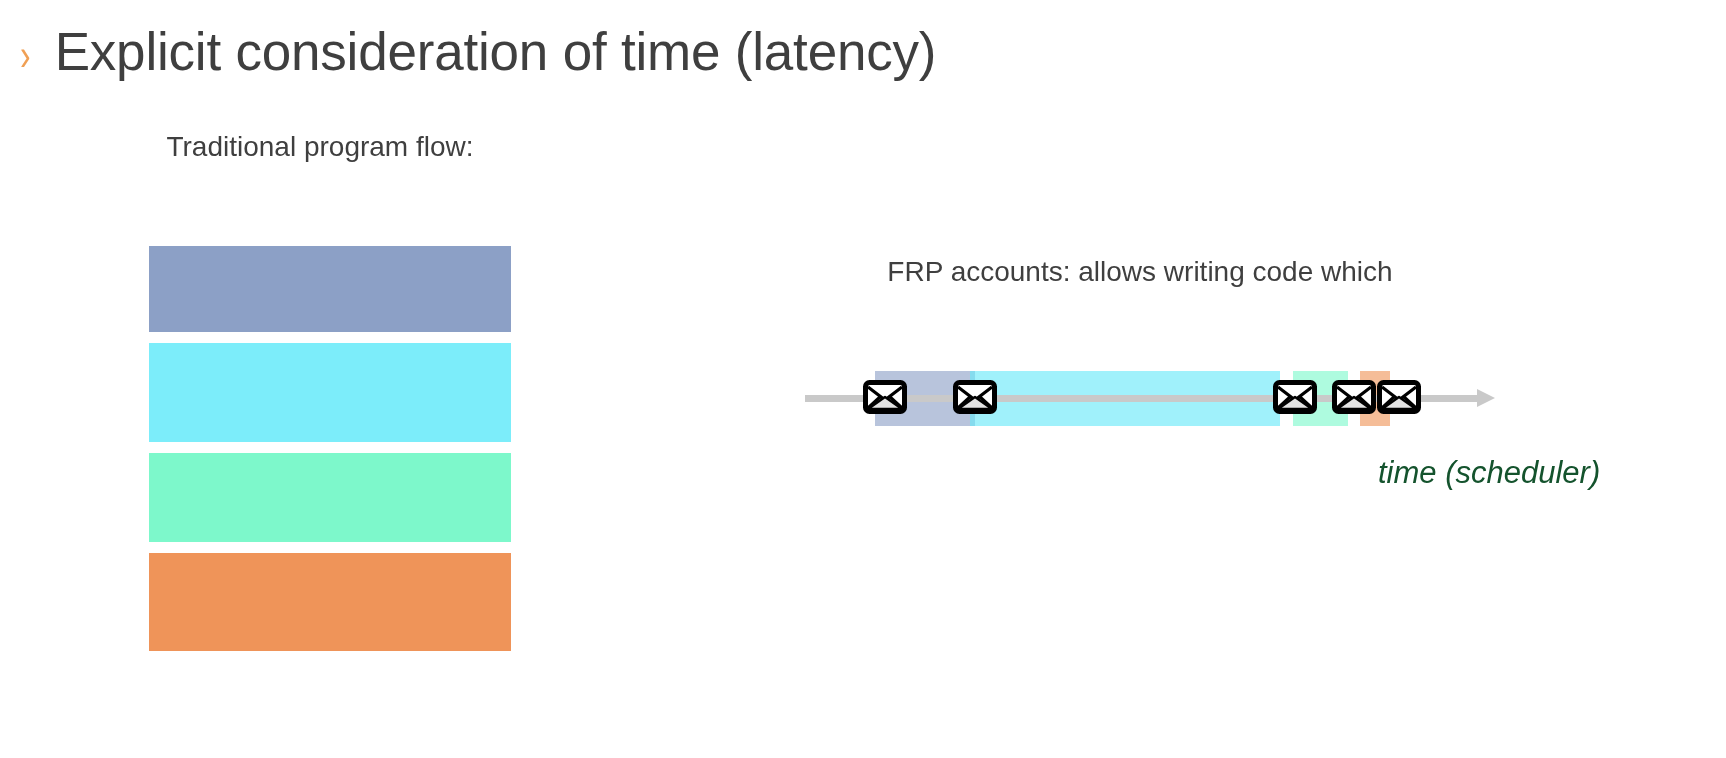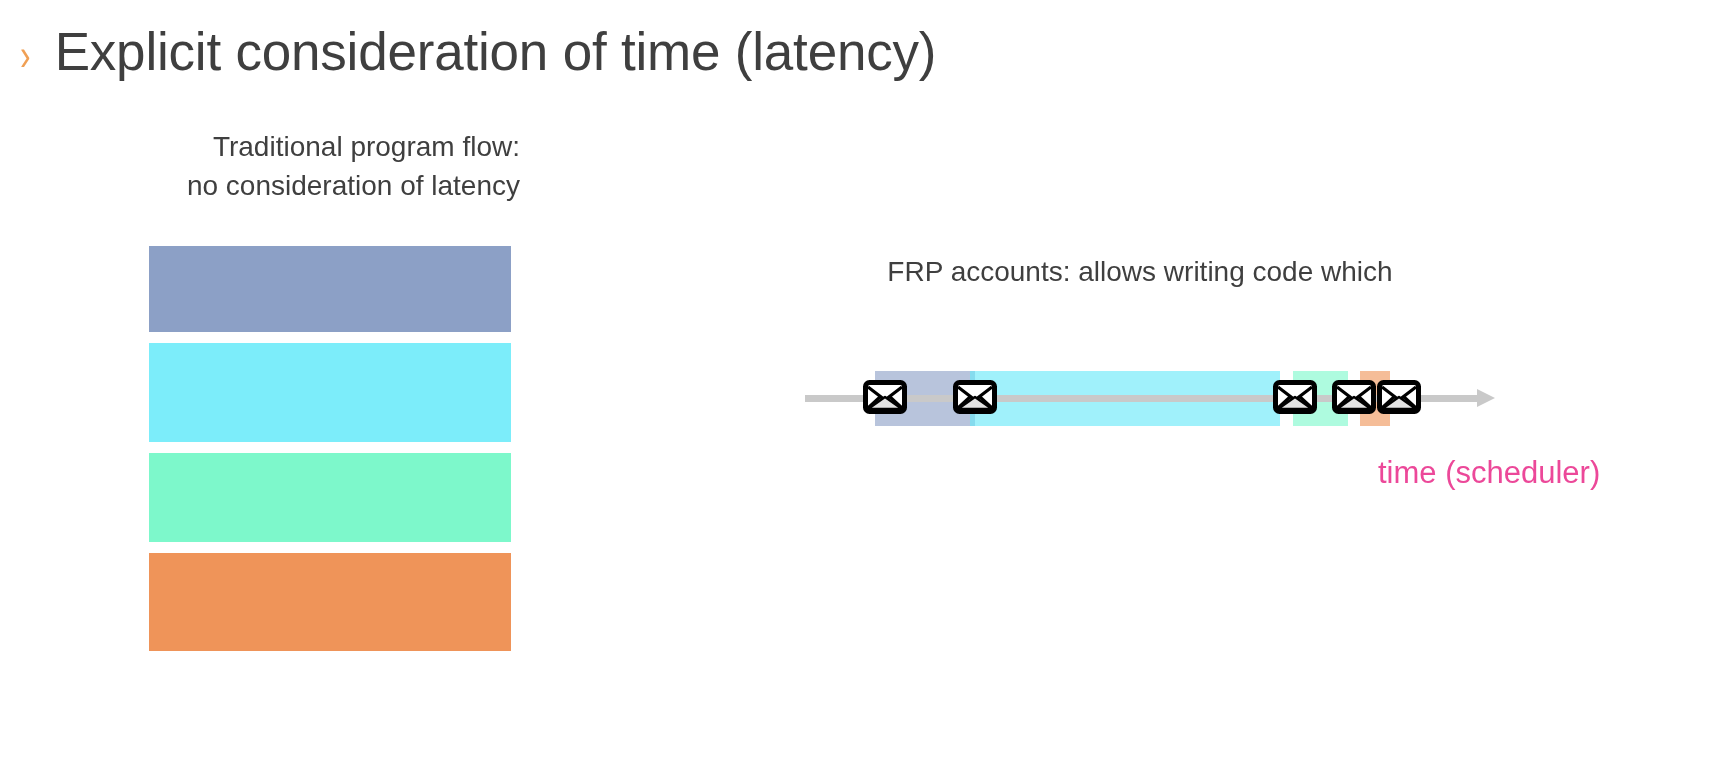--- a/index.html
+++ b/index.html
@@ -41,21 +41,21 @@
     letter-spacing: -0.2px;
   }
 
   
   #left-panel {
     position: absolute;
     left: 120px; top: 128px;
     width: 420px;
   }
   #left-caption {
-    text-align: right;
+    text-align: center;
     font-size: 28px;
     line-height: 1.38;
     color: #3F3F3F;
     width: 400px;
   }
   #left-bars {
     position: absolute;
     left: 29px; top: 118px;
     width: 362px;
   }
@@ -129,21 +129,20 @@
 <body style="background: rgb(255, 255, 255);">
 
 <div id="slide-title">
   <span id="title-bullet" style="color: rgb(240, 160, 85);">›</span>
   <span id="title-text" style="color: rgb(63, 63, 63); margin-top: 16px;">Explicit consideration of time (latency)</span>
 </div>
 
 <div id="left-panel">
   <div id="left-caption">
     <div>Traditional program flow:</div>
-    <div>no consideration of latency</div>
   </div>
   <div id="left-bars">
       <div class="stack-bar" style="background: rgb(140, 160, 198); height: 86px;"></div>
       <div class="stack-bar" style="background: rgb(124, 237, 250); height: 99px;"></div>
       <div class="stack-bar" style="background: rgb(125, 248, 203); height: 89px;"></div>
       <div class="stack-bar" style="background: rgb(239, 148, 89); height: 98px;"></div>
     </div>
 </div>
 
 <div id="right-panel">
@@ -194,13 +193,13 @@
     <div class="envelope" style="left: 572px;">
       <svg viewBox="0 0 44 34" xmlns="http://www.w3.org/2000/svg">
         <rect x="2.5" y="2.5" width="39" height="29" rx="4" ry="4" fill="#ffffff" stroke="#000000" stroke-width="5"></rect>
         <path d="M5 7 L22 20 L39 7" fill="none" stroke="#000000" stroke-width="3.2" stroke-linejoin="round"></path>
         <path d="M5 28 L17 17 M39 28 L27 17" fill="none" stroke="#000000" stroke-width="3.2" stroke-linecap="round"></path>
         <path d="M5 29 L22 17 L39 29 Z" fill="#E3E3E3" stroke="#000000" stroke-width="2.4" stroke-linejoin="round"></path>
       </svg>
     </div>
   </div>
 
-<div id="time-label" style="color: #ec4899;">time (scheduler)</div>
+<div id="time-label" style="color: #14532d; font-style: italic;">time (scheduler)</div>
 
 </body></html>

